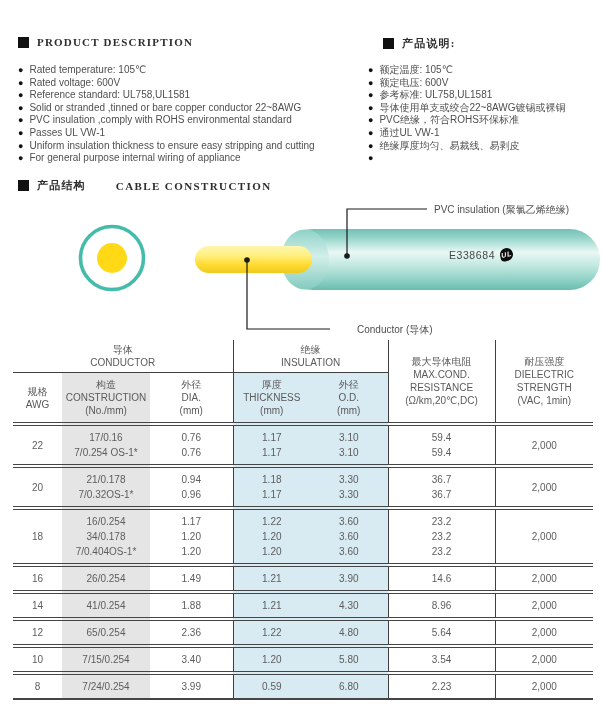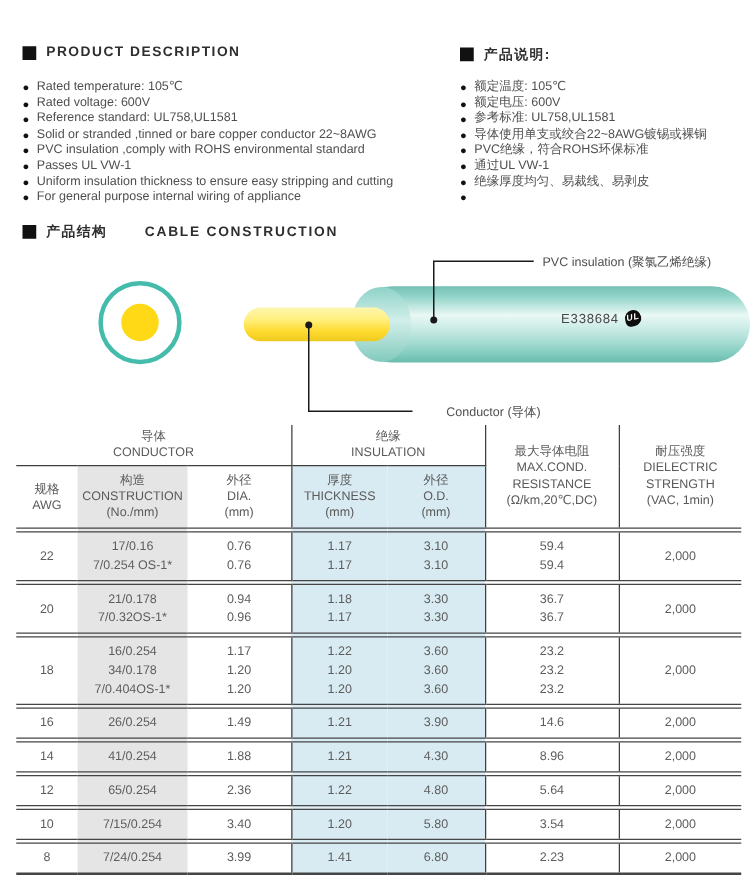--- a/index.html
+++ b/index.html
@@ -2,21 +2,21 @@
 <html><head>
 <meta charset="utf-8">
 <style>
   * { margin:0; padding:0; box-sizing:border-box; }
   html,body { width:603px; height:714px; background:#ffffff; overflow:hidden;
               font-family:"Liberation Sans","DejaVu Sans",sans-serif; }
   .page { position:relative; width:603px; height:714px; background:#fff; }
 
   
   .sec-head { position:absolute; display:flex; align-items:center; gap:8px;
-              font-size:11px; color:#2e2e2e; letter-spacing:1.2px; font-weight:600; }
+              font-size:11px; color:#2e2e2e; letter-spacing:1.2px; font-weight:600;font-family:Liberation Serif, serif; }
   .sq { width:11px; height:11px; background:#111; display:inline-block; flex:0 0 auto; }
   .sec-head .en-sub { letter-spacing:1.4px; font-weight:600; }
 
   
   .bullets { position:absolute; font-size:10px; color:#4f4f4f; }
   .bullet-item { display:flex; align-items:flex-start; line-height:12.6px; white-space:nowrap; }
   .bullet { font-size:9px; color:#111; margin-right:6px; line-height:12.6px; }
 
   
   .diagram { position:absolute; left:0; top:196px; width:603px; height:146px; }
@@ -84,21 +84,21 @@
       <div class="bullet-item">
         <span class="bullet">●</span>
         <span>Uniform insulation thickness to ensure easy stripping and cutting</span>
       </div>
       <div class="bullet-item">
         <span class="bullet">●</span>
         <span>For general purpose internal wiring of appliance</span>
       </div>
     </div>
 
-  <div class="sec-head" style="left:368px; top:36px;justify-content:flex-end;">
+  <div class="sec-head" style="left:383px; top:36px;justify-content:flex-end;">
     <span class="sq"></span>
     <span>产品说明:</span>
   </div>
   <div class="bullets" style="left:368px; top:64px;" id="list-cn">
       <div class="bullet-item">
         <span class="bullet">●</span>
         <span>额定温度: 105℃</span>
       </div>
       <div class="bullet-item">
         <span class="bullet">●</span>
@@ -437,21 +437,21 @@
             <td>
               <div class="cell-line">8</div>
             </td>
             <td class="col-yellow">
               <div class="cell-line">7/24/0.254</div>
             </td>
             <td class="v">
               <div class="cell-line">3.99</div>
             </td>
             <td class="col-blue">
-              <div class="cell-line">1.41</div>
+              <div class="cell-line">0.59</div>
             </td>
             <td class="col-blue v">
               <div class="cell-line">6.80</div>
             </td>
             <td class="v">
               <div class="cell-line">2.23</div>
             </td>
             <td>
               <div class="cell-line">2,000</div>
             </td>

